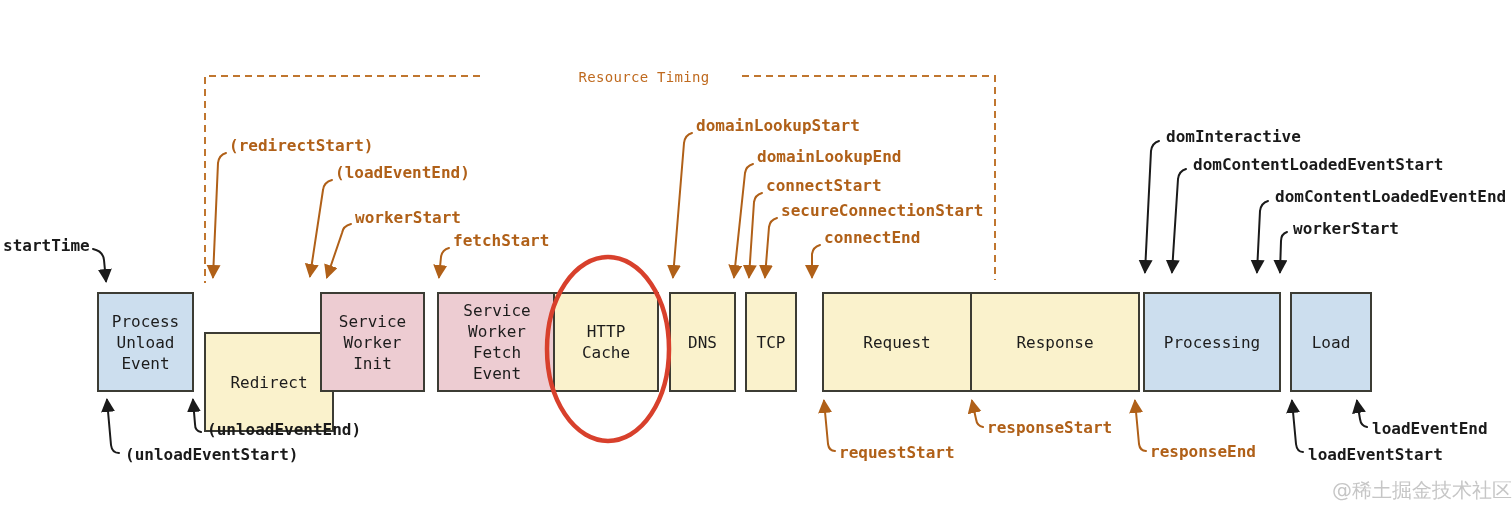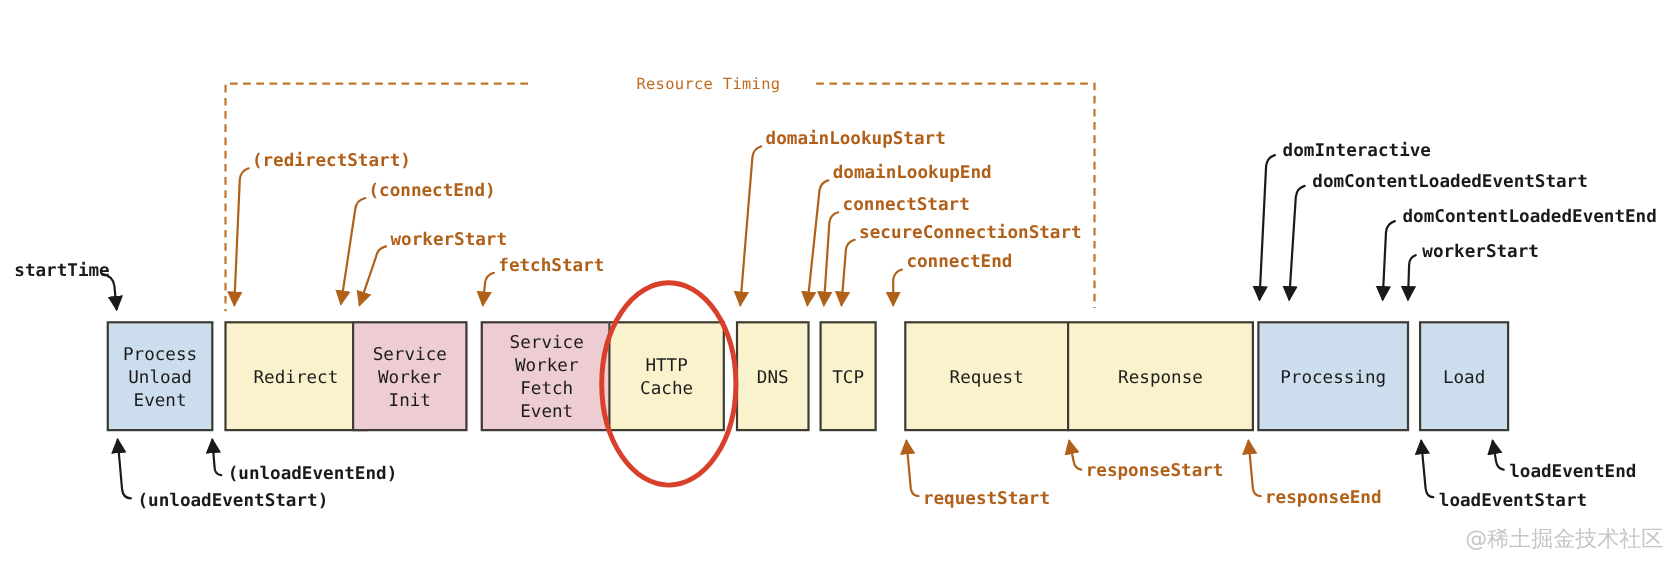--- a/index.html
+++ b/index.html
@@ -48,21 +48,21 @@
 </style>
 </head>
 <body>
 
 <div class="stage">
 
   <div class="layer">
     <div class="box fill-blue" style="left:97px;  width:97px;">
         <span>Process Unload Event</span>
       </div>
-    <div class="box fill-yellow" style="left:204px; width:130px;">
+    <div class="box fill-yellow" style="left:204px; width:130px;margin-top:40px;">
         <span>Redirect</span>
       </div>
     <div class="box fill-pink" style="left:320px; width:105px;">
         <span>Service Worker Init</span>
       </div>
     <div class="box fill-pink" style="left:437px; width:120px;">
         <span>Service Worker Fetch Event</span>
       </div>
     <div class="box fill-yellow" style="left:553px; width:106px;">
         <span>HTTP Cache</span>
@@ -122,23 +122,23 @@
     <path class="arrow orange" d="M 835,451 Q 829,451 828,444 L 824,401"></path>
     <path class="arrow orange" d="M 983,427 Q 977,426 976,419 L 972,401"></path>
     <path class="arrow orange" d="M 1146,451 Q 1140,451 1139,444 L 1135,401"></path>
 
     <ellipse class="highlight" cx="608" cy="349" rx="61" ry="92"></ellipse>
   </svg>
 
   <div class="diagram-title">Resource Timing</div>
 
   <div class="layer">
-    <div class="anno ink" style="left:3px;   top:246px;margin-left:10px;">startTime</div>
+    <div class="anno ink" style="left:3px;   top:246px;">startTime</div>
     <div class="anno orange" style="left:229px; top:146px;">(redirectStart)</div>
-    <div class="anno orange" style="left:335px; top:173px;">(connectEnd)</div>
+    <div class="anno orange" style="left:335px; top:173px;">(loadEventEnd)</div>
     <div class="anno orange" style="left:355px; top:218px;">workerStart</div>
     <div class="anno orange" style="left:453px; top:241px;">fetchStart</div>
     <div class="anno orange" style="left:696px; top:126px;">domainLookupStart</div>
     <div class="anno orange" style="left:757px; top:157px;">domainLookupEnd</div>
     <div class="anno orange" style="left:766px; top:186px;">connectStart</div>
     <div class="anno orange" style="left:781px; top:211px;">secureConnectionStart</div>
     <div class="anno orange" style="left:824px; top:238px;">connectEnd</div>
     <div class="anno ink" style="left:1166px;top:137px;">domInteractive</div>
     <div class="anno ink" style="left:1193px;top:165px;">domContentLoadedEventStart</div>
     <div class="anno ink" style="left:1275px;top:197px;">domContentLoadedEventEnd</div>

